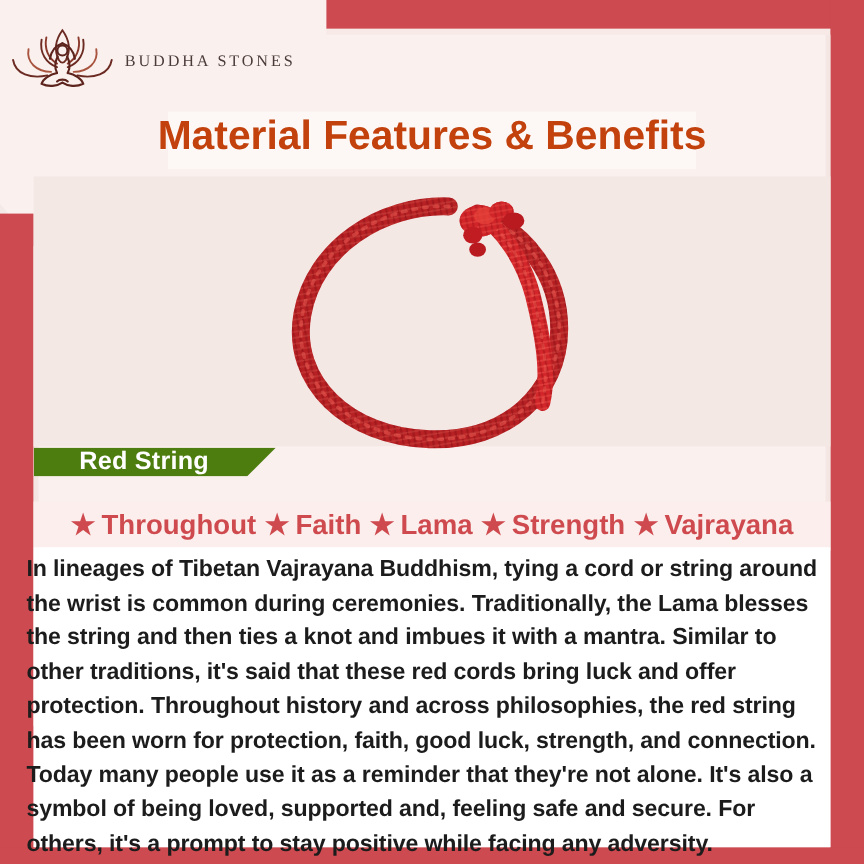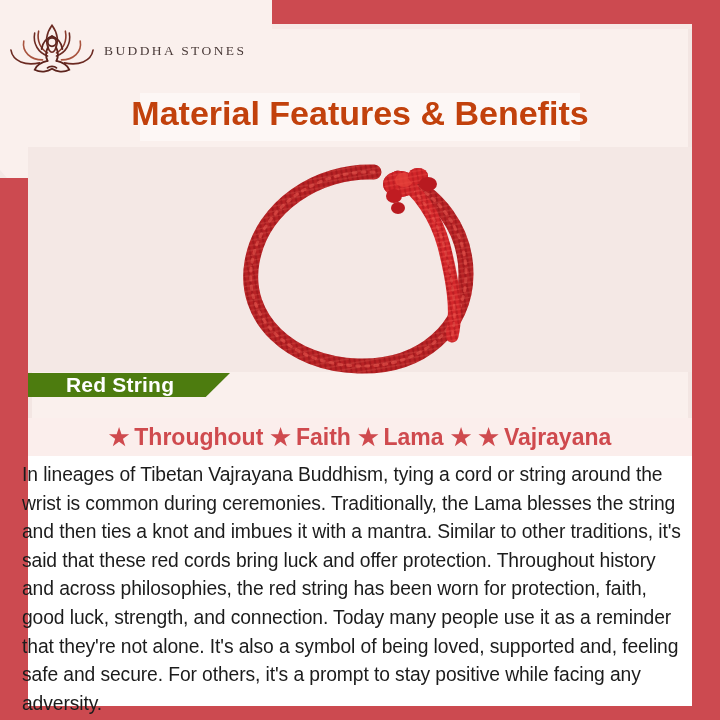--- a/index.html
+++ b/index.html
@@ -112,21 +112,21 @@
   .benefit .star{font-size:23px;line-height:1;color:#cf4a4e;}
 
   
   .desc{
     position:absolute;left:28px;top:456px;width:664px;height:250px;
     background:#ffffff;
   }
   .desc-text{
     position:absolute;left:22px;top:461px;width:666px;
     font-size:19.3px;line-height:28.6px;
-    color:#1c1c1c;font-weight:normal;
+    color:#1c1c1c;font-weight:bold;
     letter-spacing:-0.1px;
   }
 </style>
 </head>
 <body>
 
 <div id="page">
 
   <div class="bar-top"></div>
   <div class="bar-top-inner"></div>
@@ -229,20 +229,21 @@
     <span class="benefit">
       <span class="star">★</span>
       <span>Faith</span>
     </span>
     <span class="benefit">
       <span class="star">★</span>
       <span>Lama</span>
     </span>
     <span class="benefit">
       <span class="star">★</span>
+      <span>Strength</span>
     </span>
     <span class="benefit">
       <span class="star">★</span>
       <span>Vajrayana</span>
     </span>
   </div>
 
   <div class="desc"></div>
   <div class="desc-text">In lineages of Tibetan Vajrayana Buddhism, tying a cord or string around the wrist is common during ceremonies. Traditionally, the Lama blesses the string and then ties a knot and imbues it with a mantra. Similar to other traditions, it's said that these red cords bring luck and offer protection. Throughout history and across philosophies, the red string has been worn for protection, faith, good luck, strength, and connection. Today many people use it as a reminder that they're not alone. It's also a symbol of being loved, supported and, feeling safe and secure. For others, it's a prompt to stay positive while facing any adversity.</div>
 

